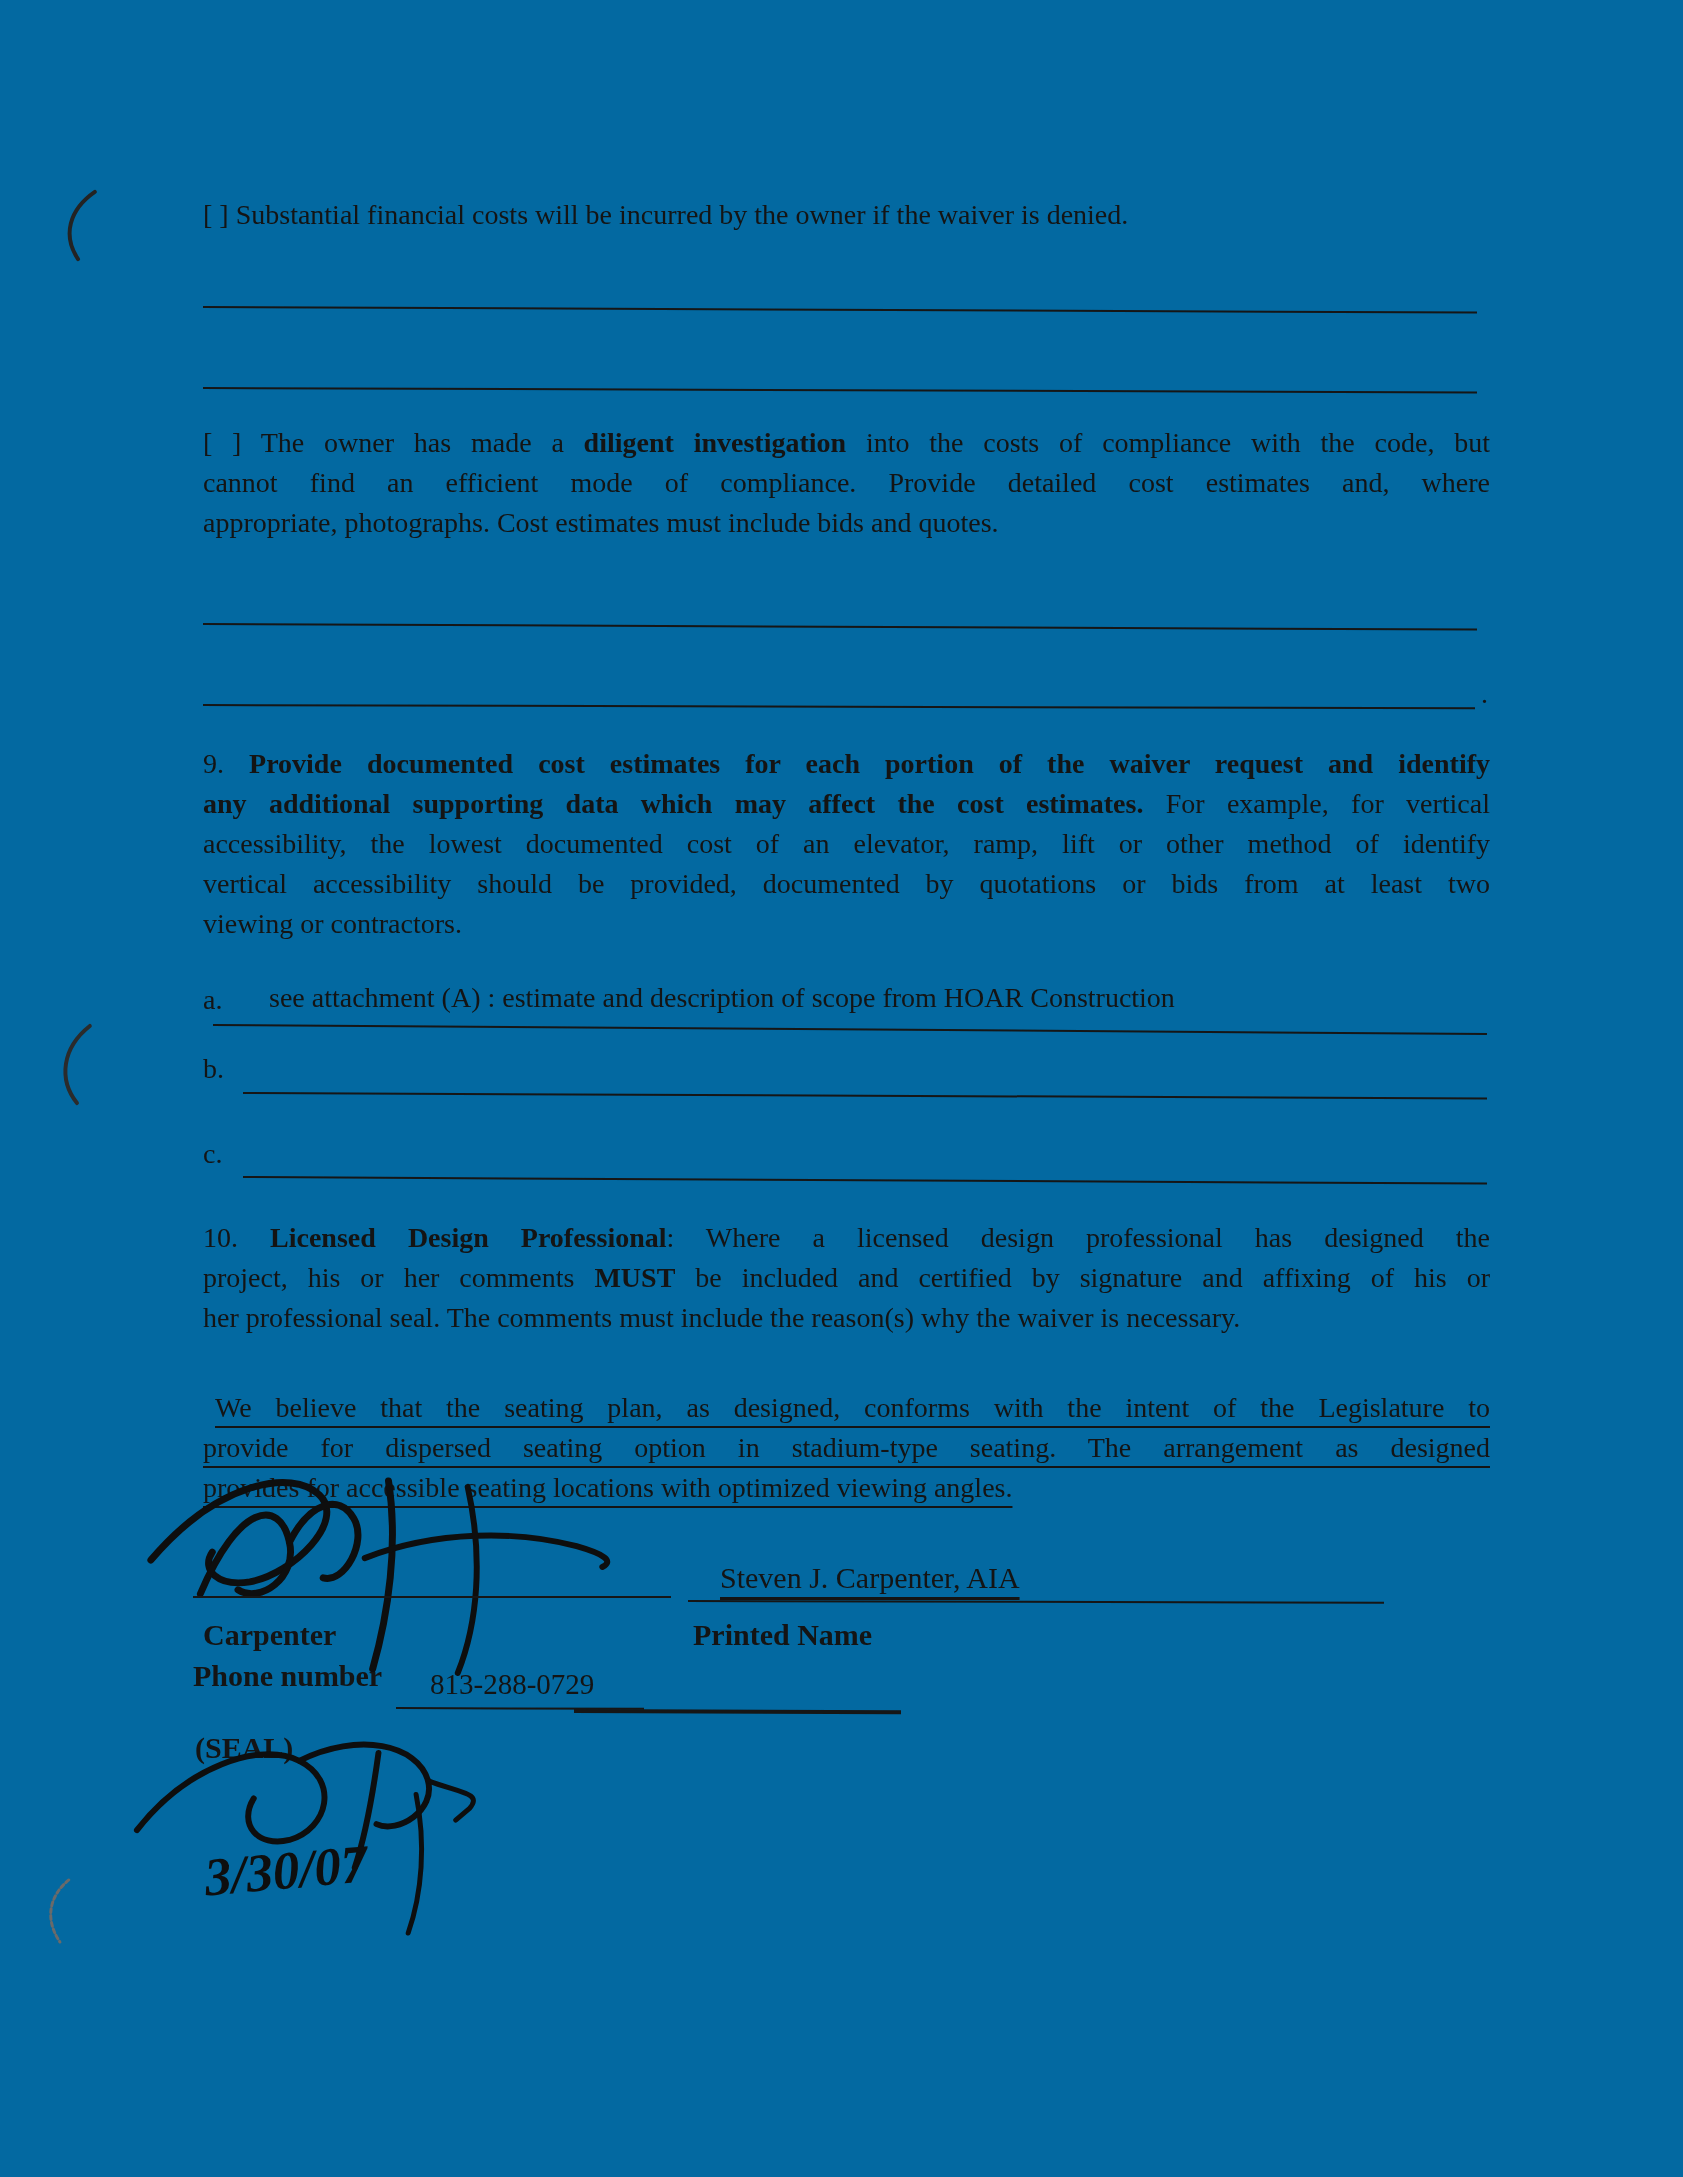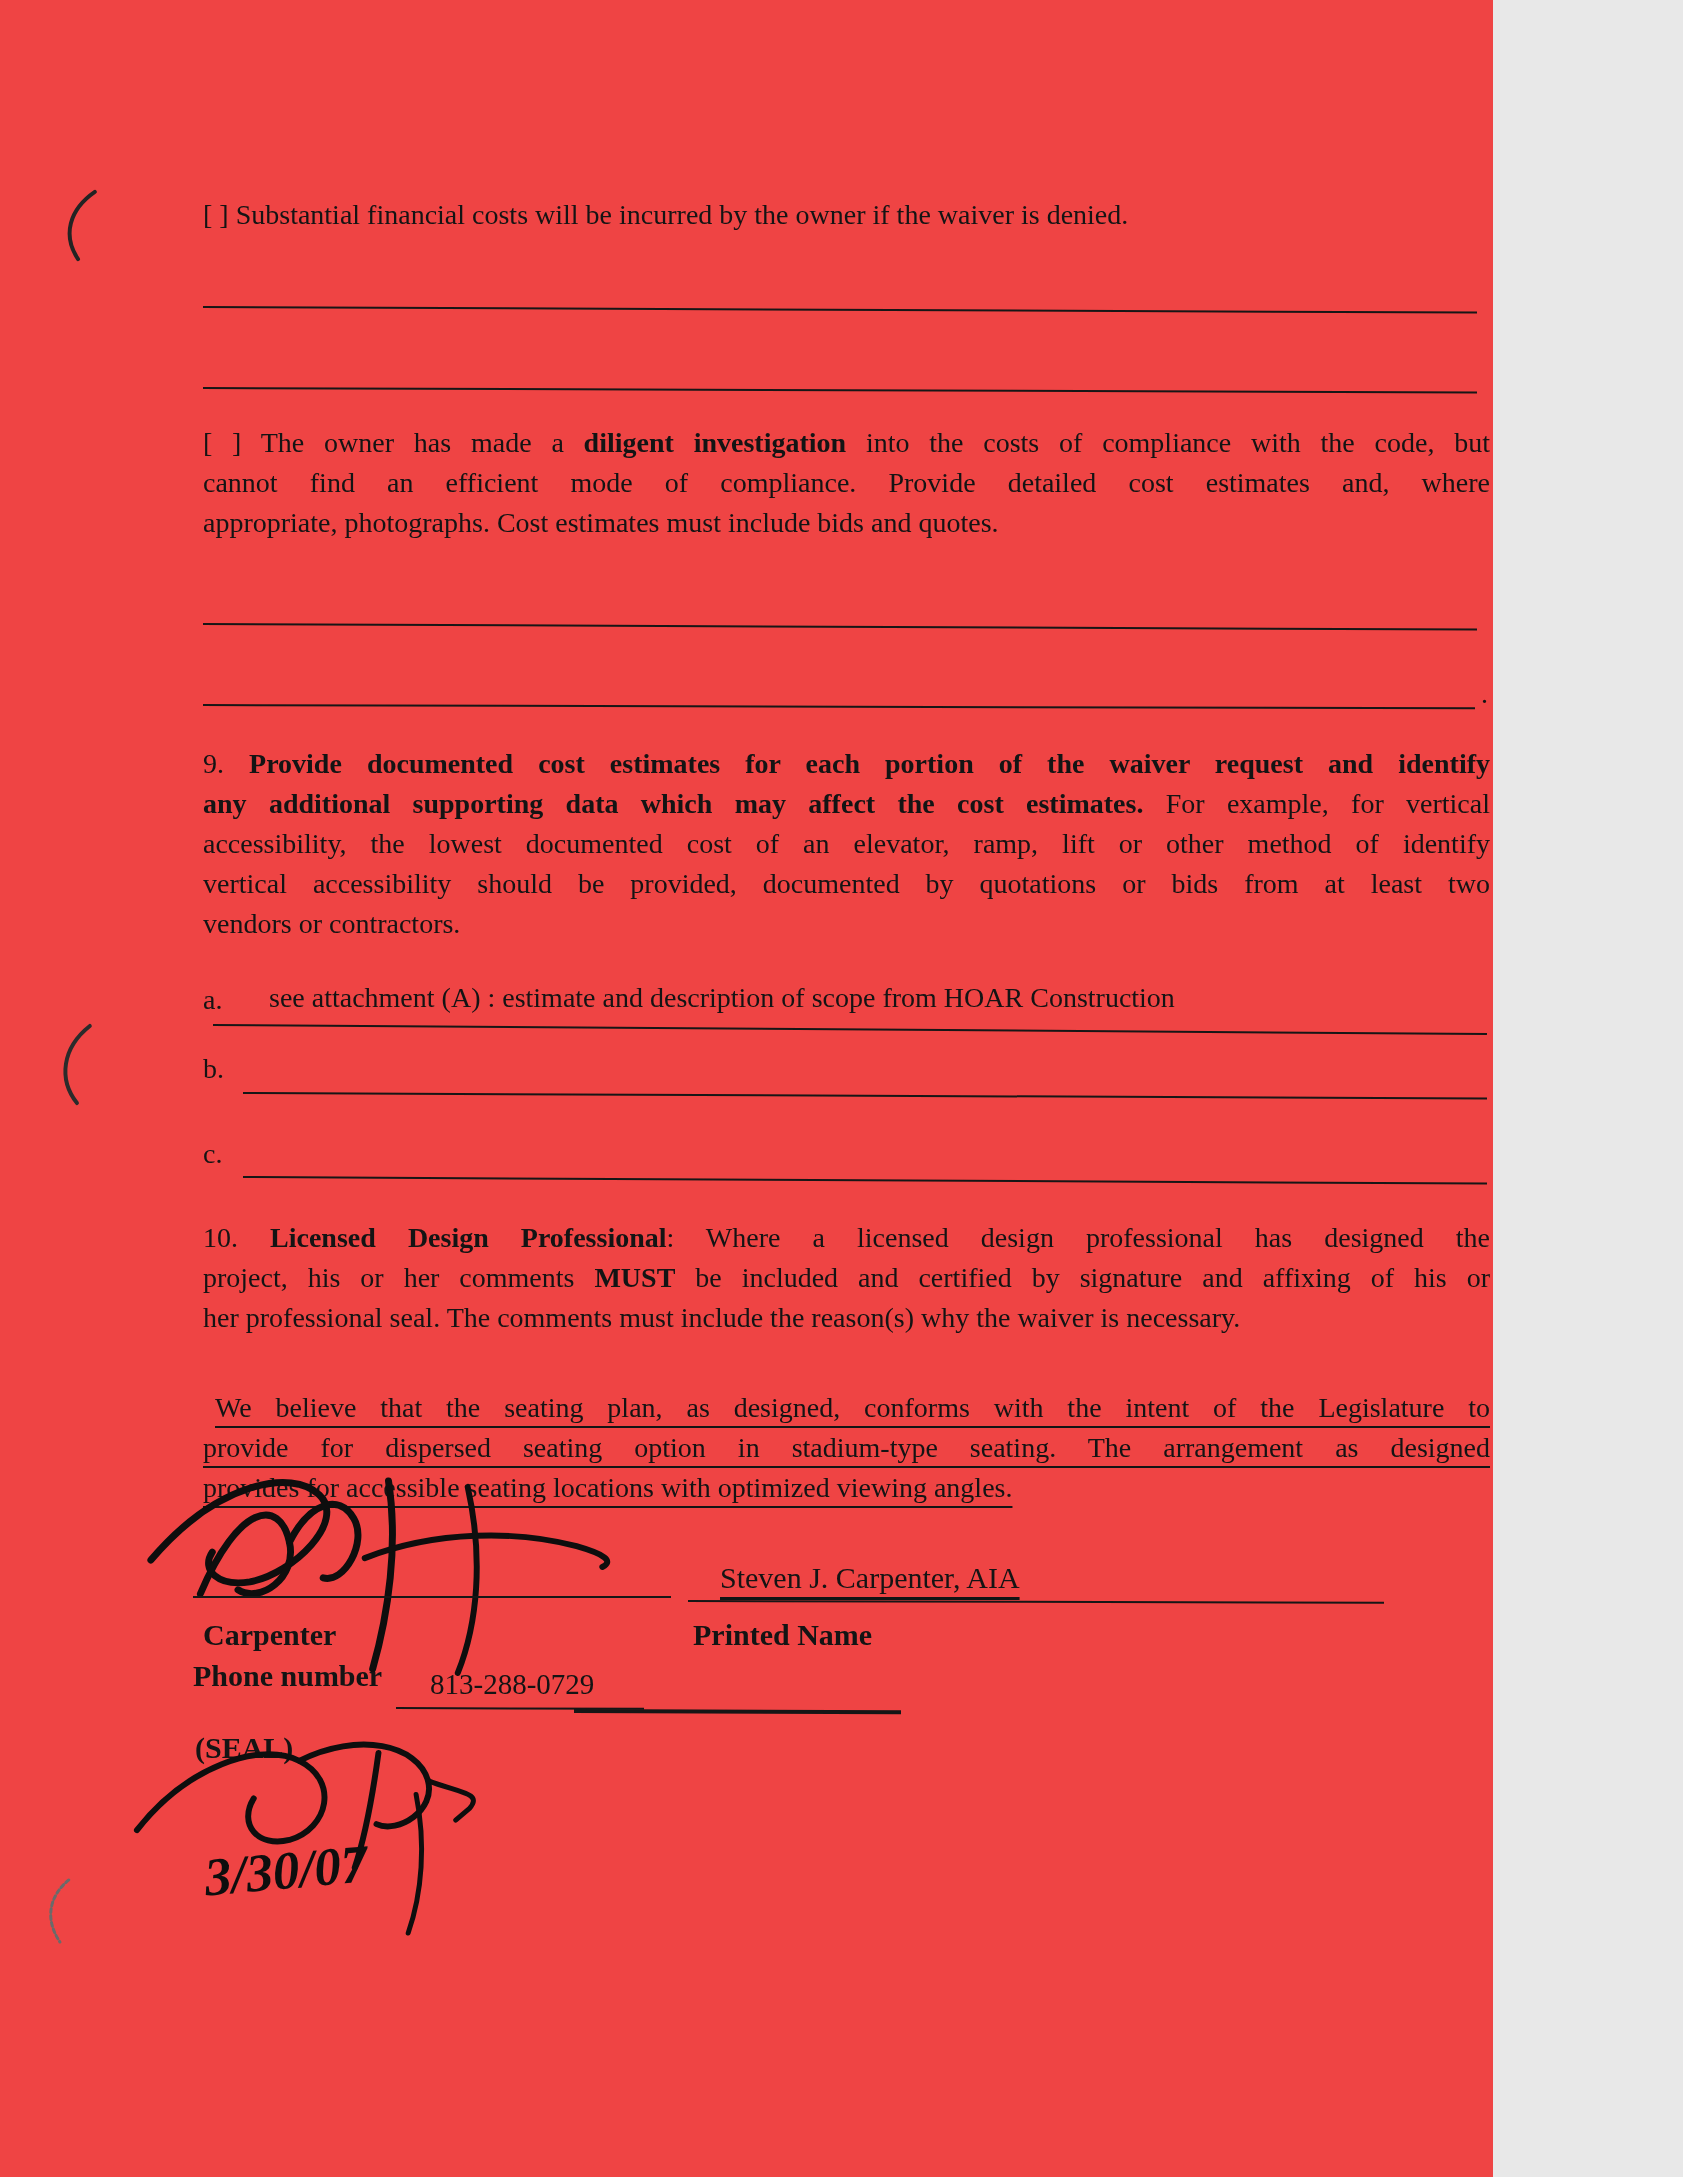--- a/index.html
+++ b/index.html
@@ -1,19 +1,19 @@
 <!DOCTYPE html>
 <html><head>
 <meta charset="utf-8">
 <style>
   html,body{margin:0;padding:0;background:#e8e8e8;}
   .page{
     position:relative;
-    width:1493px;height:2177px;
-    background:#ef4444;
+    width:1683px;height:2177px;
+    background:#0369a1;
     font-family:"Liberation Serif", serif;
     color:#141414;
     overflow:hidden;
   }
   .para{
     position:absolute;
     font-size:28px;
     line-height:40px;
     width:1287px;
     text-align:justify;
@@ -77,21 +77,21 @@
 
   <div class="rule" style="left:203px;top:623px;width:1274px;transform:rotate(.25deg);"></div>
   <div class="rule" style="left:203px;top:704px;width:1272px;transform:rotate(.15deg);"></div>
   <span class="abs-text" style="left:1481px;top:677px;">.</span>
 
   <div class="para" style="left:203px;top:744px;">
     <div class="ln stretch"><span class="num">9. </span><b>Provide documented cost estimates for each portion of the waiver request and identify</b></div>
     <div class="ln stretch"><b>any additional supporting data which may affect the cost estimates.</b><span> For example, for vertical</span></div>
     <div class="ln stretch"><span>accessibility, the lowest documented cost of an elevator, ramp, lift or other method of identify</span></div>
     <div class="ln stretch"><span>vertical accessibility should be provided, documented by quotations or bids from at least two</span></div>
-    <div class="ln"><span>vendors or contractors.</span></div>
+    <div class="ln"><span>viewing or contractors.</span></div>
   </div>
 
   <span class="abs-text" style="left:203px;top:983px;">a.</span>
   <span class="abs-text" style="left:269px;top:981px;">see attachment (A) :  estimate and description of scope from HOAR Construction</span>
   <div class="rule" style="left:213px;top:1024px;width:1274px;transform:rotate(.4deg);"></div>
 
   <span class="abs-text" style="left:203px;top:1052px;">b.</span>
   <div class="rule" style="left:243px;top:1092px;width:1244px;transform:rotate(.25deg);"></div>
 
   <span class="abs-text" style="left:203px;top:1137px;">c.</span>

